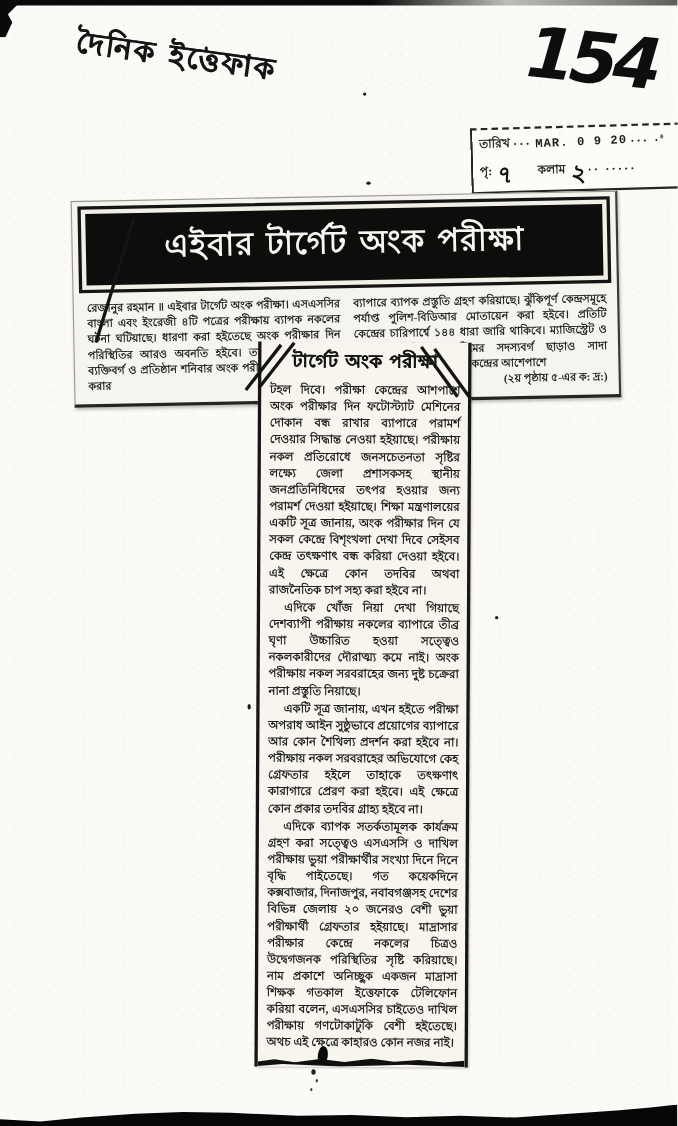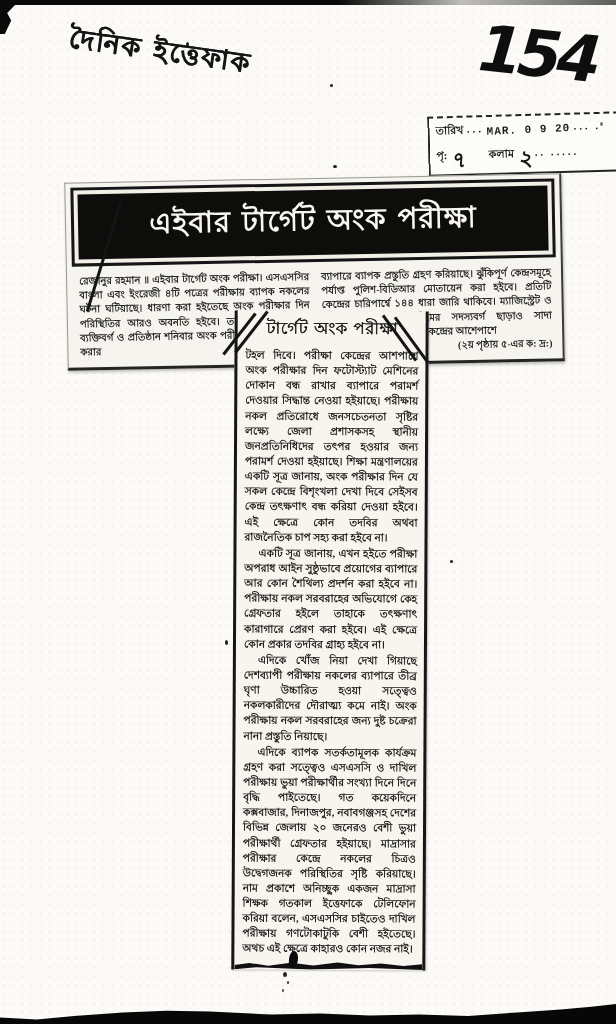--- a/index.html
+++ b/index.html
@@ -113,21 +113,21 @@
     transform:rotate(0.3deg);
     background:#f7f5ee;
     border-left:3px solid #161616;
     border-right:3px solid #161616;
     padding:5px 7px 4px 8px;
     box-shadow:1px 1px 2px rgba(0,0,0,.2);
     box-sizing:border-box;
   }
   .col-heading{
     text-align:center;font-family:"DejaVu Sans","Liberation Sans",sans-serif;
-    font-size:16.5px;font-weight:400;color:#151513;letter-spacing:.5px;
+    font-size:16.5px;font-weight:700;color:#151513;letter-spacing:.5px;
     text-shadow:.5px 0 0 #151513;
   }
   .col-subheading{
     text-align:center;font-size:11px;font-weight:700;color:#20201e;margin-top:1px;
   }
   .col-body{margin-top:5px;}
   .col-body p{
     margin:0;font-size:10.6px;line-height:1.43;text-align:justify;
     color:#21211f;font-weight:700;
   }
@@ -187,22 +187,22 @@
       </div>
     </div>
   </div>
 
   <div class="abs pen-slash" style="left:103px;top:196px;width:3px;height:118px;transform:rotate(17deg);"></div>
 
   <div class="abs clip-col">
     <div class="col-heading">টার্গেট অংক পরীক্ষা</div>
     <div class="col-body">
       <p>টহল দিবে। পরীক্ষা কেন্দ্রের আশপাশে অংক পরীক্ষার দিন ফটোস্ট্যাট মেশিনের দোকান বন্ধ রাখার ব্যাপারে পরামর্শ দেওয়ার সিদ্ধান্ত নেওয়া হইয়াছে। পরীক্ষায় নকল প্রতিরোধে জনসচেতনতা সৃষ্টির লক্ষ্যে জেলা প্রশাসকসহ স্থানীয় জনপ্রতিনিধিদের তৎপর হওয়ার জন্য পরামর্শ দেওয়া হইয়াছে। শিক্ষা মন্ত্রণালয়ের একটি সূত্র জানায়, অংক পরীক্ষার দিন যে সকল কেন্দ্রে বিশৃংখলা দেখা দিবে সেইসব কেন্দ্র তৎক্ষণাৎ বন্ধ করিয়া দেওয়া হইবে। এই ক্ষেত্রে কোন তদবির অথবা রাজনৈতিক চাপ সহ্য করা হইবে না।</p>
+      <p>এদিকে খোঁজ নিয়া দেখা গিয়াছে দেশব্যাপী পরীক্ষায় নকলের ব্যাপারে তীব্র ঘৃণা উচ্চারিত হওয়া সত্ত্বেও নকলকারীদের দৌরাত্ম্য কমে নাই। অংক পরীক্ষায় নকল সরবরাহের জন্য দুষ্ট চক্রেরা নানা প্রস্তুতি নিয়াছে।</p>
       <p>একটি সূত্র জানায়, এখন হইতে পরীক্ষা অপরাধ আইন সুষ্ঠুভাবে প্রয়োগের ব্যাপারে আর কোন শৈথিল্য প্রদর্শন করা হইবে না। পরীক্ষায় নকল সরবরাহের অভিযোগে কেহ গ্রেফতার হইলে তাহাকে তৎক্ষণাৎ কারাগারে প্রেরণ করা হইবে। এই ক্ষেত্রে কোন প্রকার তদবির গ্রাহ্য হইবে না।</p>
-      <p>এদিকে খোঁজ নিয়া দেখা গিয়াছে দেশব্যাপী পরীক্ষায় নকলের ব্যাপারে তীব্র ঘৃণা উচ্চারিত হওয়া সত্ত্বেও নকলকারীদের দৌরাত্ম্য কমে নাই। অংক পরীক্ষায় নকল সরবরাহের জন্য দুষ্ট চক্রেরা নানা প্রস্তুতি নিয়াছে।</p>
       <p>এদিকে ব্যাপক সতর্কতামূলক কার্যক্রম গ্রহণ করা সত্ত্বেও এসএসসি ও দাখিল পরীক্ষায় ভুয়া পরীক্ষার্থীর সংখ্যা দিনে দিনে বৃদ্ধি পাইতেছে। গত কয়েকদিনে কক্সবাজার, দিনাজপুর, নবাবগঞ্জসহ দেশের বিভিন্ন জেলায় ২০ জনেরও বেশী ভুয়া পরীক্ষার্থী গ্রেফতার হইয়াছে। মাদ্রাসার পরীক্ষার কেন্দ্রে নকলের চিত্রও উদ্বেগজনক পরিস্থিতির সৃষ্টি করিয়াছে। নাম প্রকাশে অনিচ্ছুক একজন মাদ্রাসা শিক্ষক গতকাল ইত্তেফাকে টেলিফোন করিয়া বলেন, এসএসসির চাইতেও দাখিল পরীক্ষায় গণটোকাটুকি বেশী হইতেছে। অথচ এই ক্ষেত্রে কাহারও কোন নজর নাই।</p>
     </div>
     <div class="torn-bottom"></div>
   </div>
 
   <div class="abs pen-slash" style="left:238px;top:308px;width:3px;height:52px;transform:rotate(38deg);"></div>
   <div class="abs pen-slash" style="left:250px;top:306px;width:3px;height:52px;transform:rotate(38deg);"></div>
   <div class="abs pen-slash" style="left:398px;top:310px;width:3px;height:56px;transform:rotate(-36deg);"></div>
   <div class="abs pen-slash" style="left:410px;top:312px;width:3px;height:56px;transform:rotate(-36deg);"></div>
 

